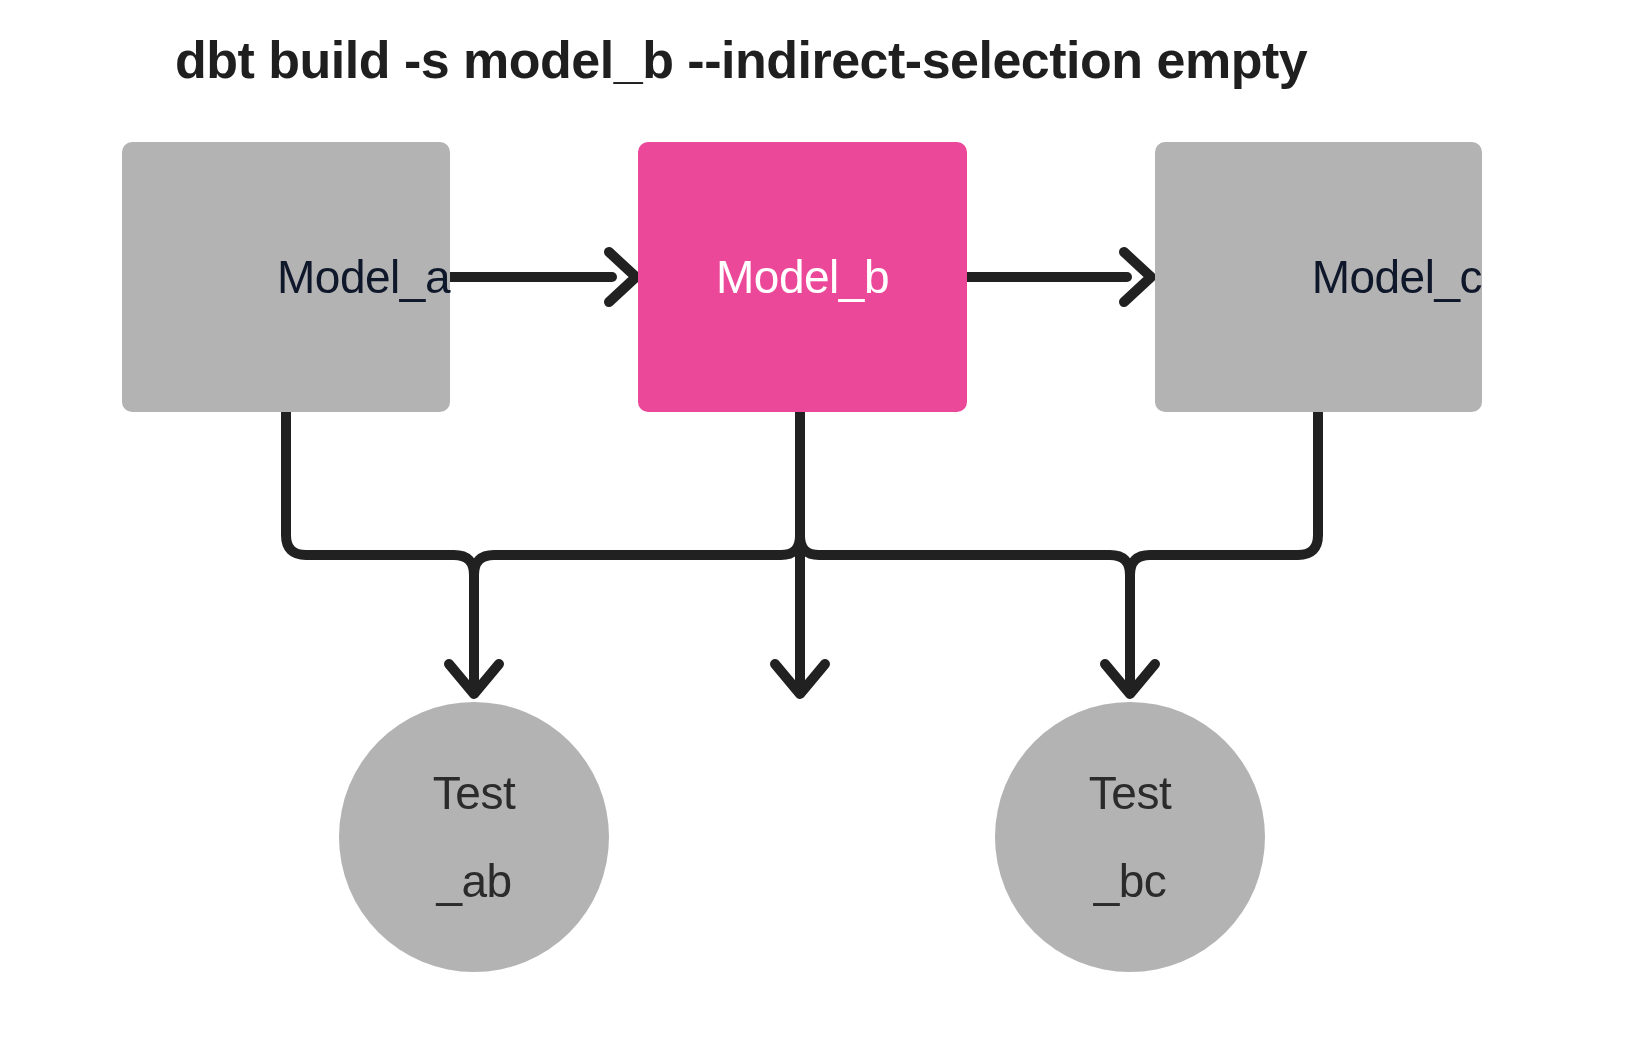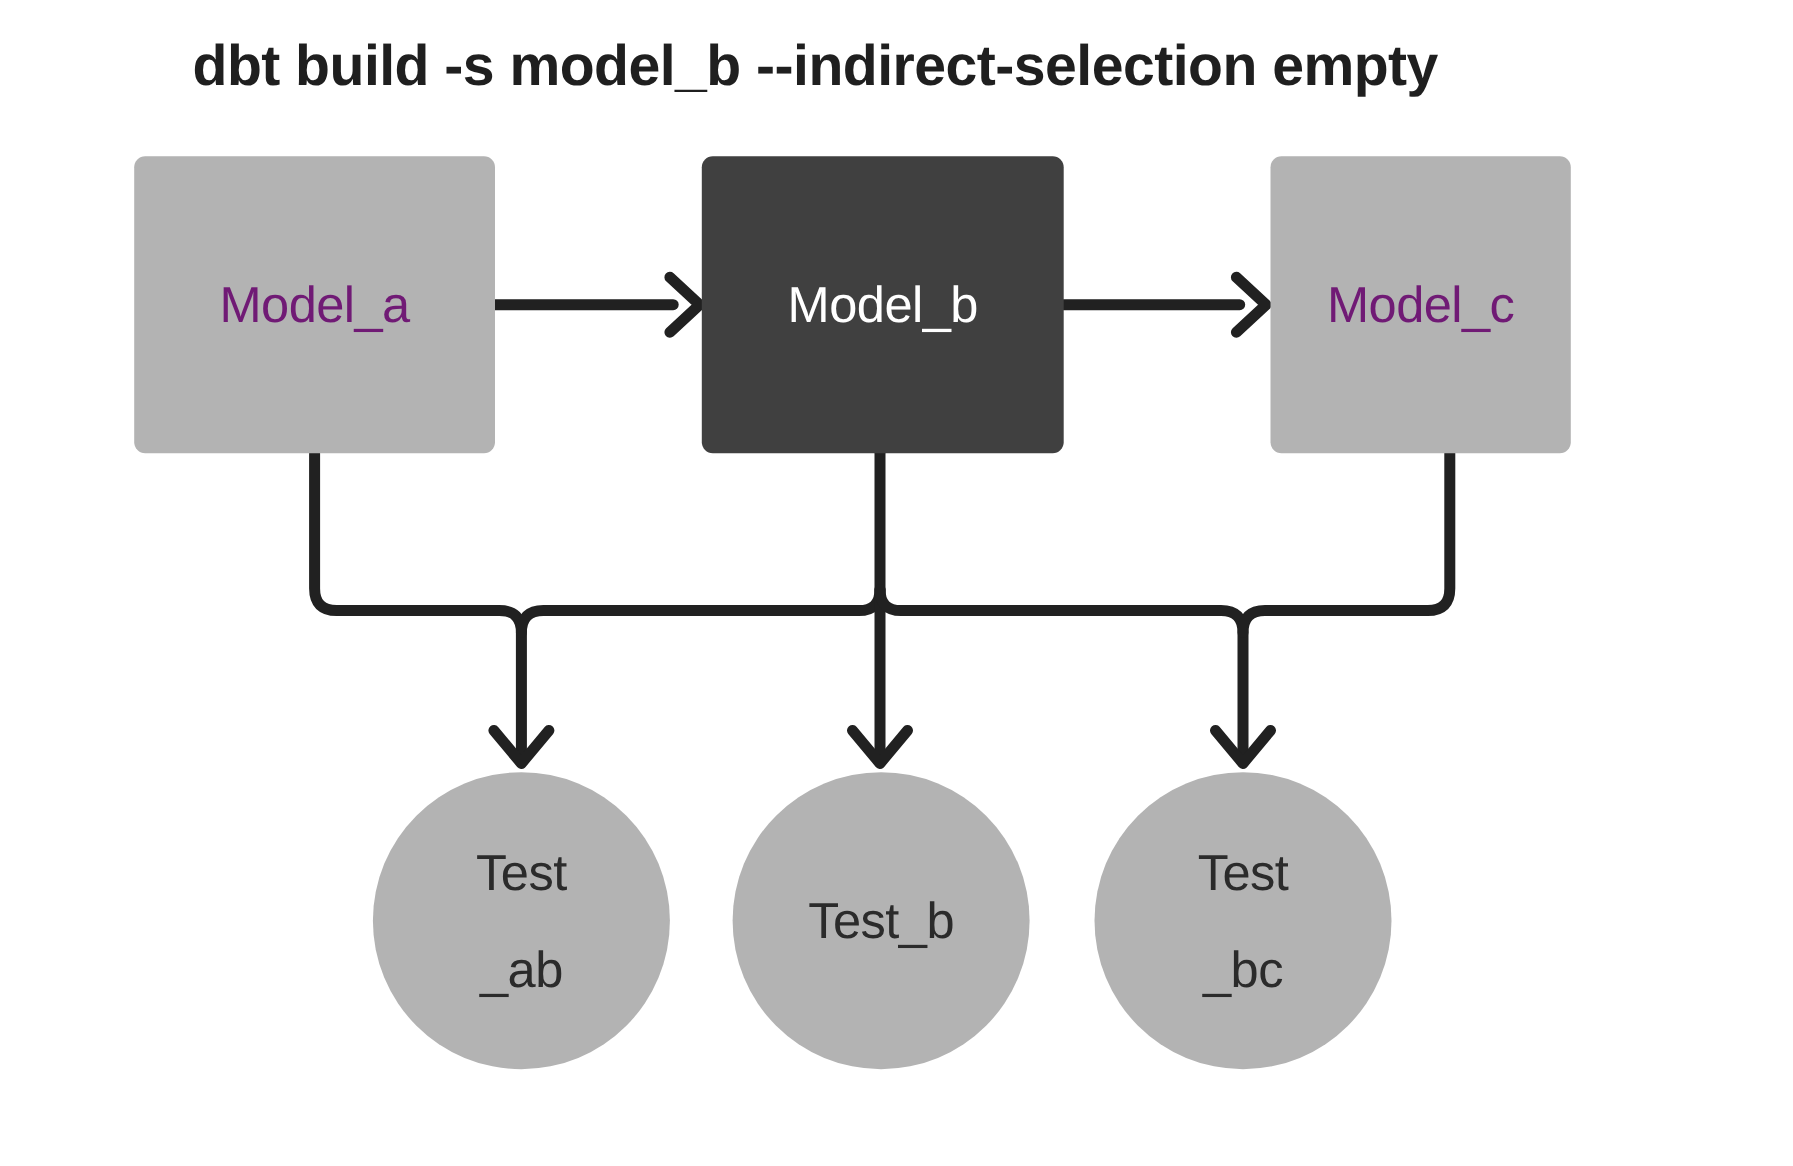--- a/index.html
+++ b/index.html
@@ -33,30 +33,31 @@
     border-radius: 10px;
     display: flex;
     align-items: center;
     justify-content: center;
     font-size: 46px;
     font-weight: 500;
     letter-spacing: -0.5px;
   }
   .model-gray {
     background: #b3b3b3;
-    color: #701a75;
+    color: #0f172a;
+    justify-content: flex-end;
   }
   .model-selected {
-    background: #404040;
+    background: #ec4899;
     color: #ffffff;
     text-align: center;
   }
   .node-a { left: 122px; width: 328px; }
   .node-b { left: 638px; width: 329px; }
-  .node-c { left: 1155px; width: 273px; }
+  .node-c { left: 1155px; width: 327px; }
   .test-node {
     position: absolute;
     top: 702px;
     width: 270px;
     height: 270px;
     border-radius: 50%;
     background: #b3b3b3;
     color: #2b2b2b;
     display: flex;
     flex-direction: column;
@@ -127,22 +128,19 @@
 
   <div class="model-node model-gray node-c">
     <span>Model_c</span>
   </div>
 
   <div class="test-node test-ab">
     <span>Test</span>
     <span>_ab</span>
   </div>
 
-  <div class="test-node test-b">
-    <span>Test_b</span>
-  </div>
 
   <div class="test-node test-bc">
     <span>Test</span>
     <span>_bc</span>
   </div>
 
 </div>
 
 </body></html>

